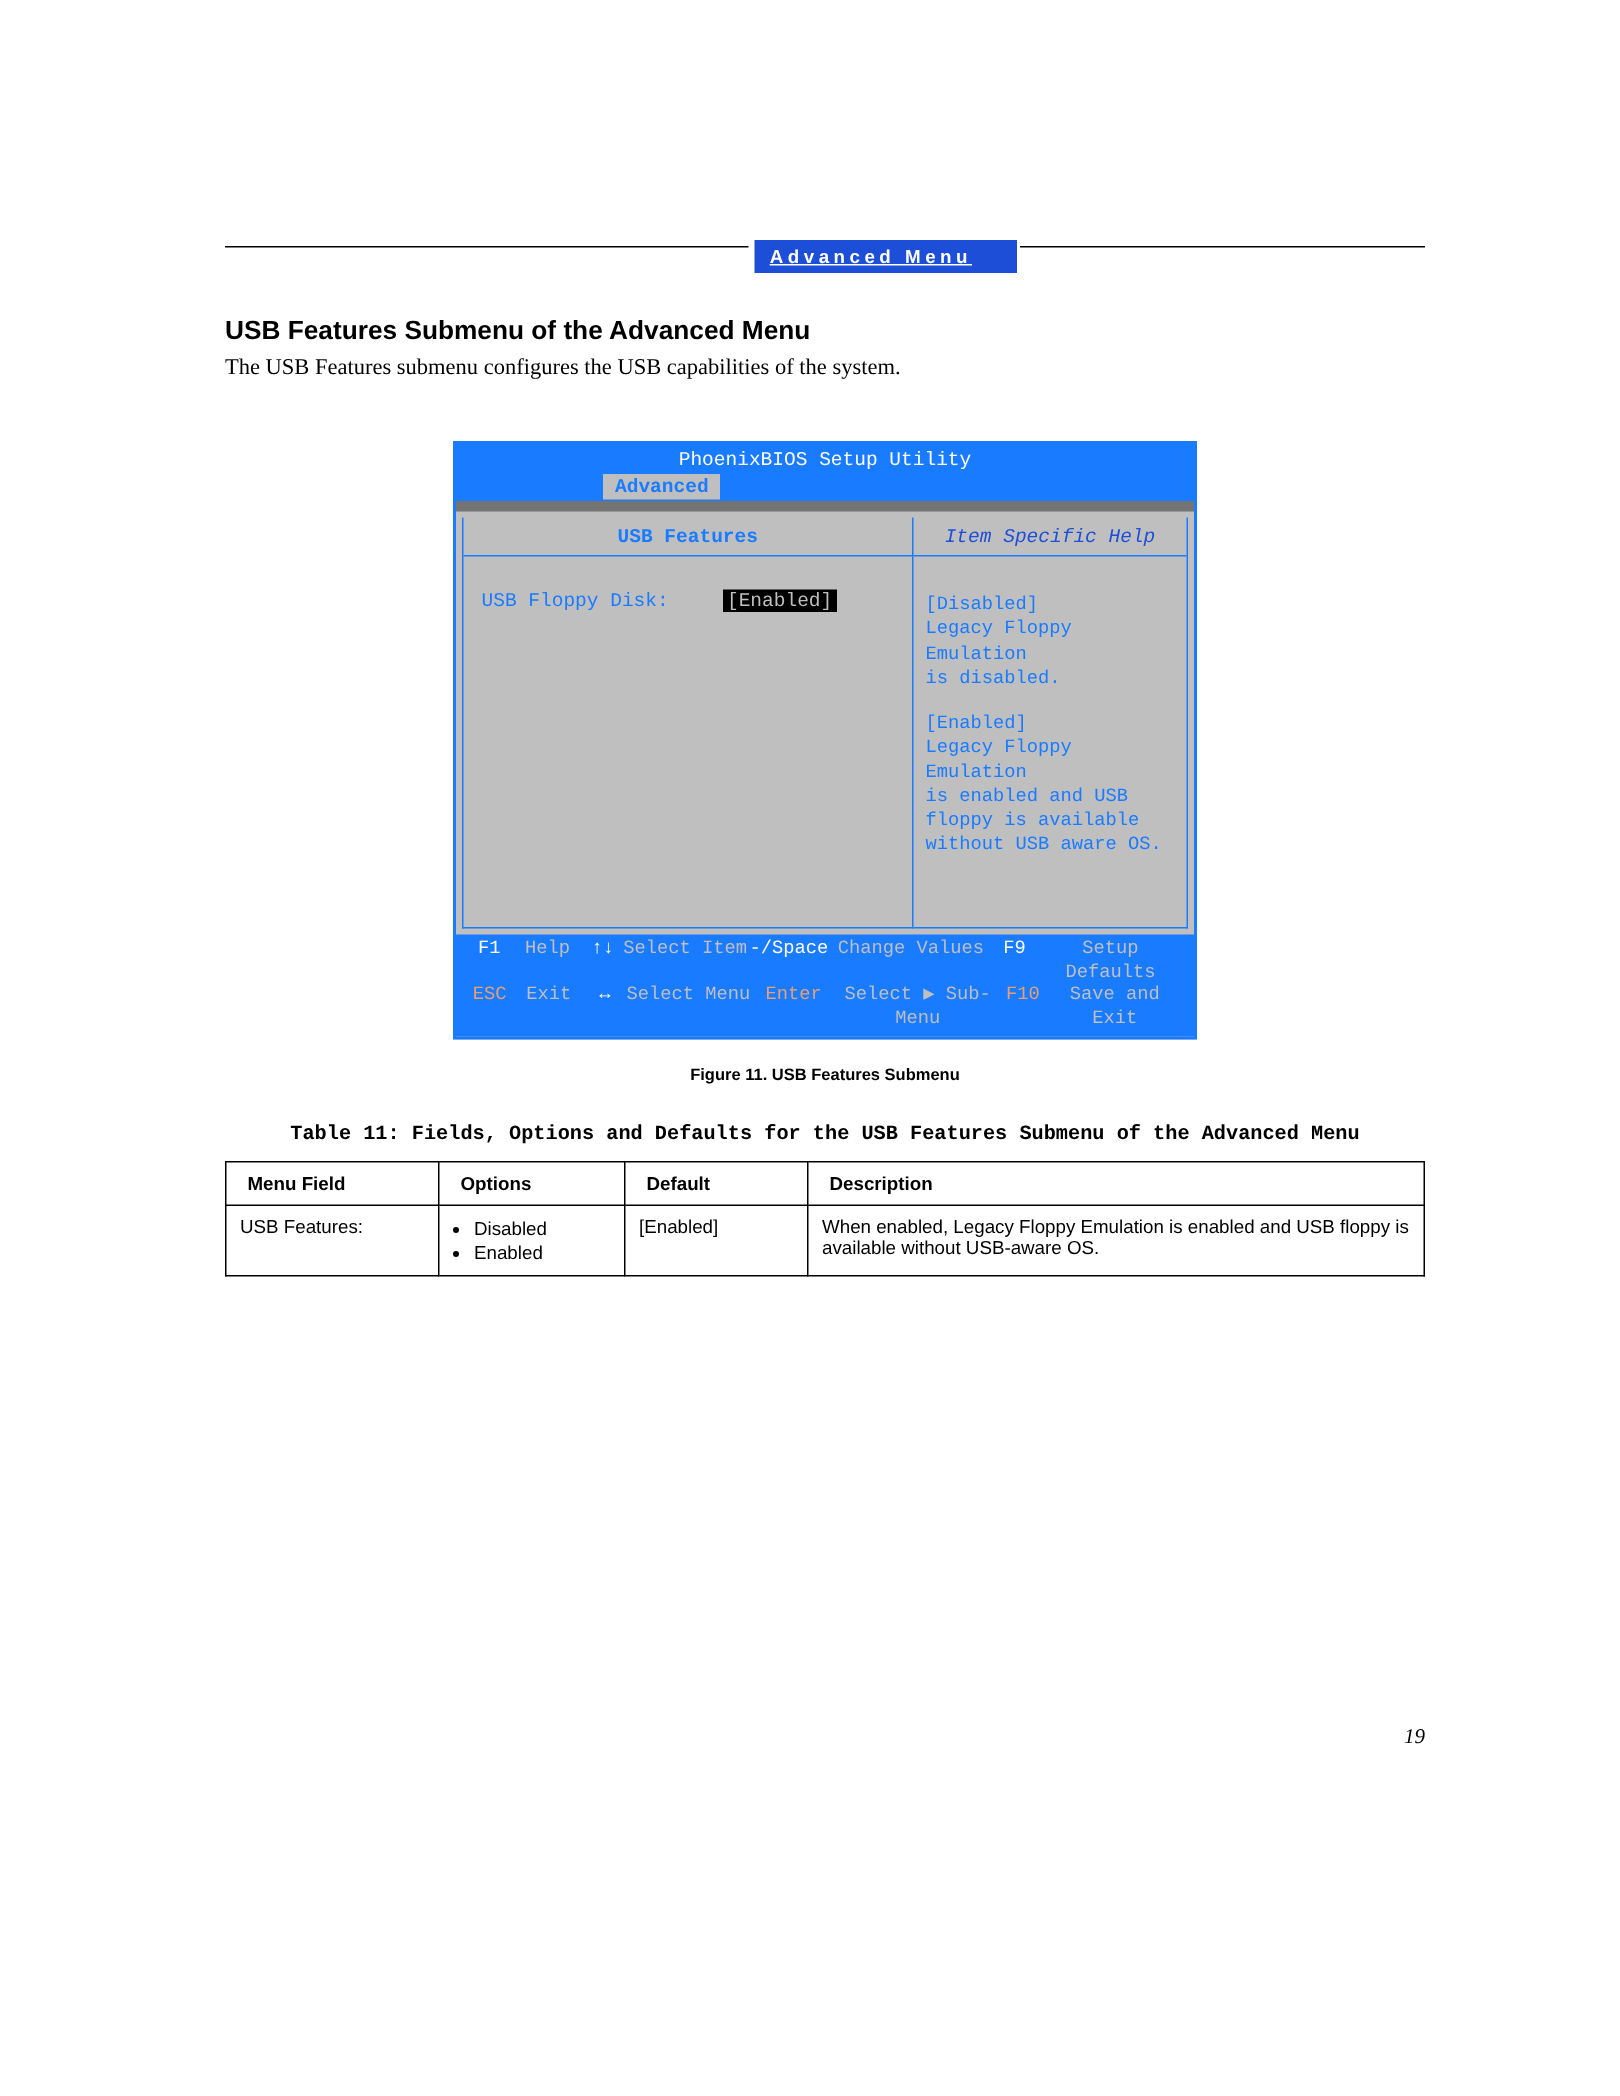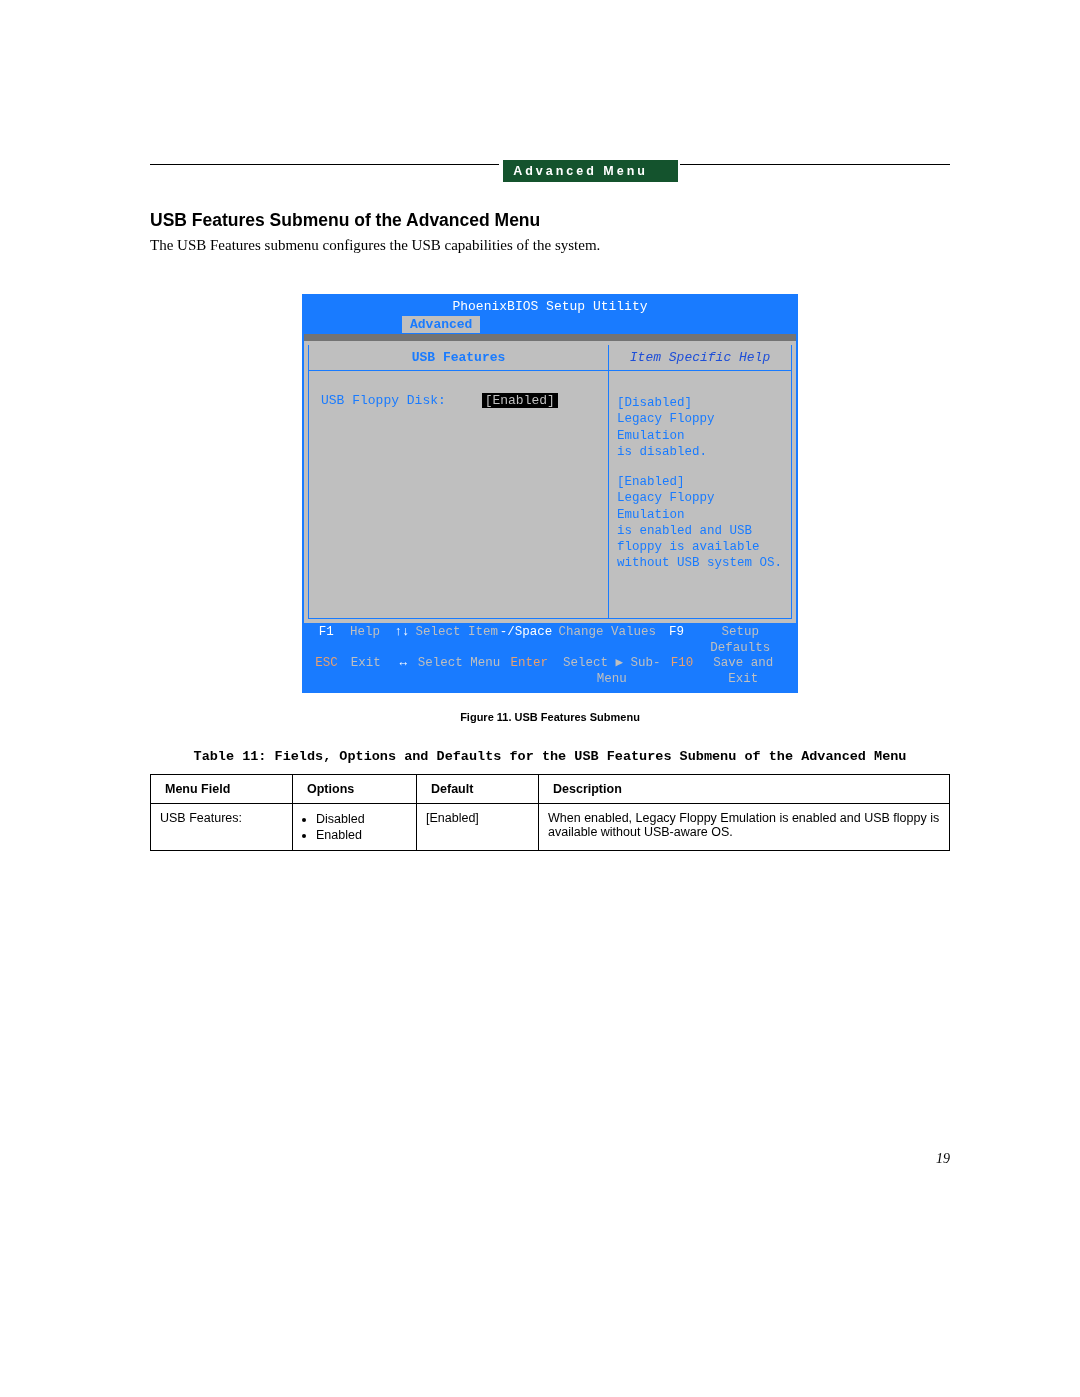--- a/index.html
+++ b/index.html
@@ -20,28 +20,29 @@
     align-items: flex-end;
     margin-bottom: 28px;
   }
   .hr-line {
     flex: 1;
     border-bottom: 1.2px solid #000;
     margin-right: 4px;
     margin-bottom: 17px;
   }
   .header-badge {
-    background: #14532d;
+    background: #1d4ed8;
     color: #fff;
     font-family: Arial, Helvetica, sans-serif;
     font-weight: bold;
     font-size: 12.5px;
     letter-spacing: 3px;
     padding: 4px 30px 4px 10px;
     display: inline-block;
+    text-decoration: underline;
   }
   .hr-right {
     width: 270px;
     border-bottom: 1.2px solid #000;
     margin-left: 2px;
     margin-bottom: 17px;
   }
   h2.section-title {
     font-family: Arial, Helvetica, sans-serif;
     font-weight: bold;
@@ -253,21 +254,21 @@
         <div class="bios-right-title">Item Specific Help</div>
         <div class="bios-right-content">
           <div>[Disabled]</div>
           <div>Legacy Floppy Emulation</div>
           <div>is disabled.</div>
           <div class="bios-right-spacer"></div>
           <div>[Enabled]</div>
           <div>Legacy Floppy Emulation</div>
           <div>is enabled and USB</div>
           <div>floppy is available</div>
-          <div>without USB system OS.</div>
+          <div>without USB aware OS.</div>
         </div>
       </div>
     </div>
     <div class="bios-footer">
       <div class="row">
         <span class="c1 w">F1</span>
         <span class="c2 g">Help</span>
         <span class="c3 w">↑↓</span>
         <span class="c4 g">Select Item</span>
         <span class="c5 w">-/Space</span>

